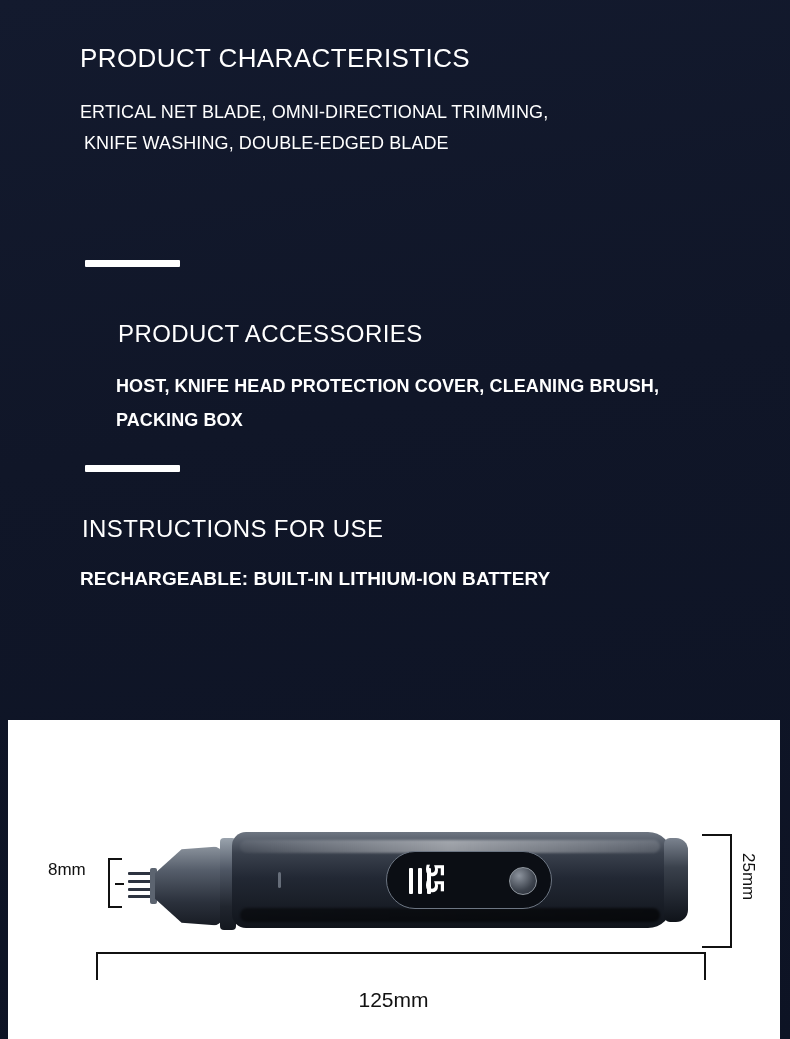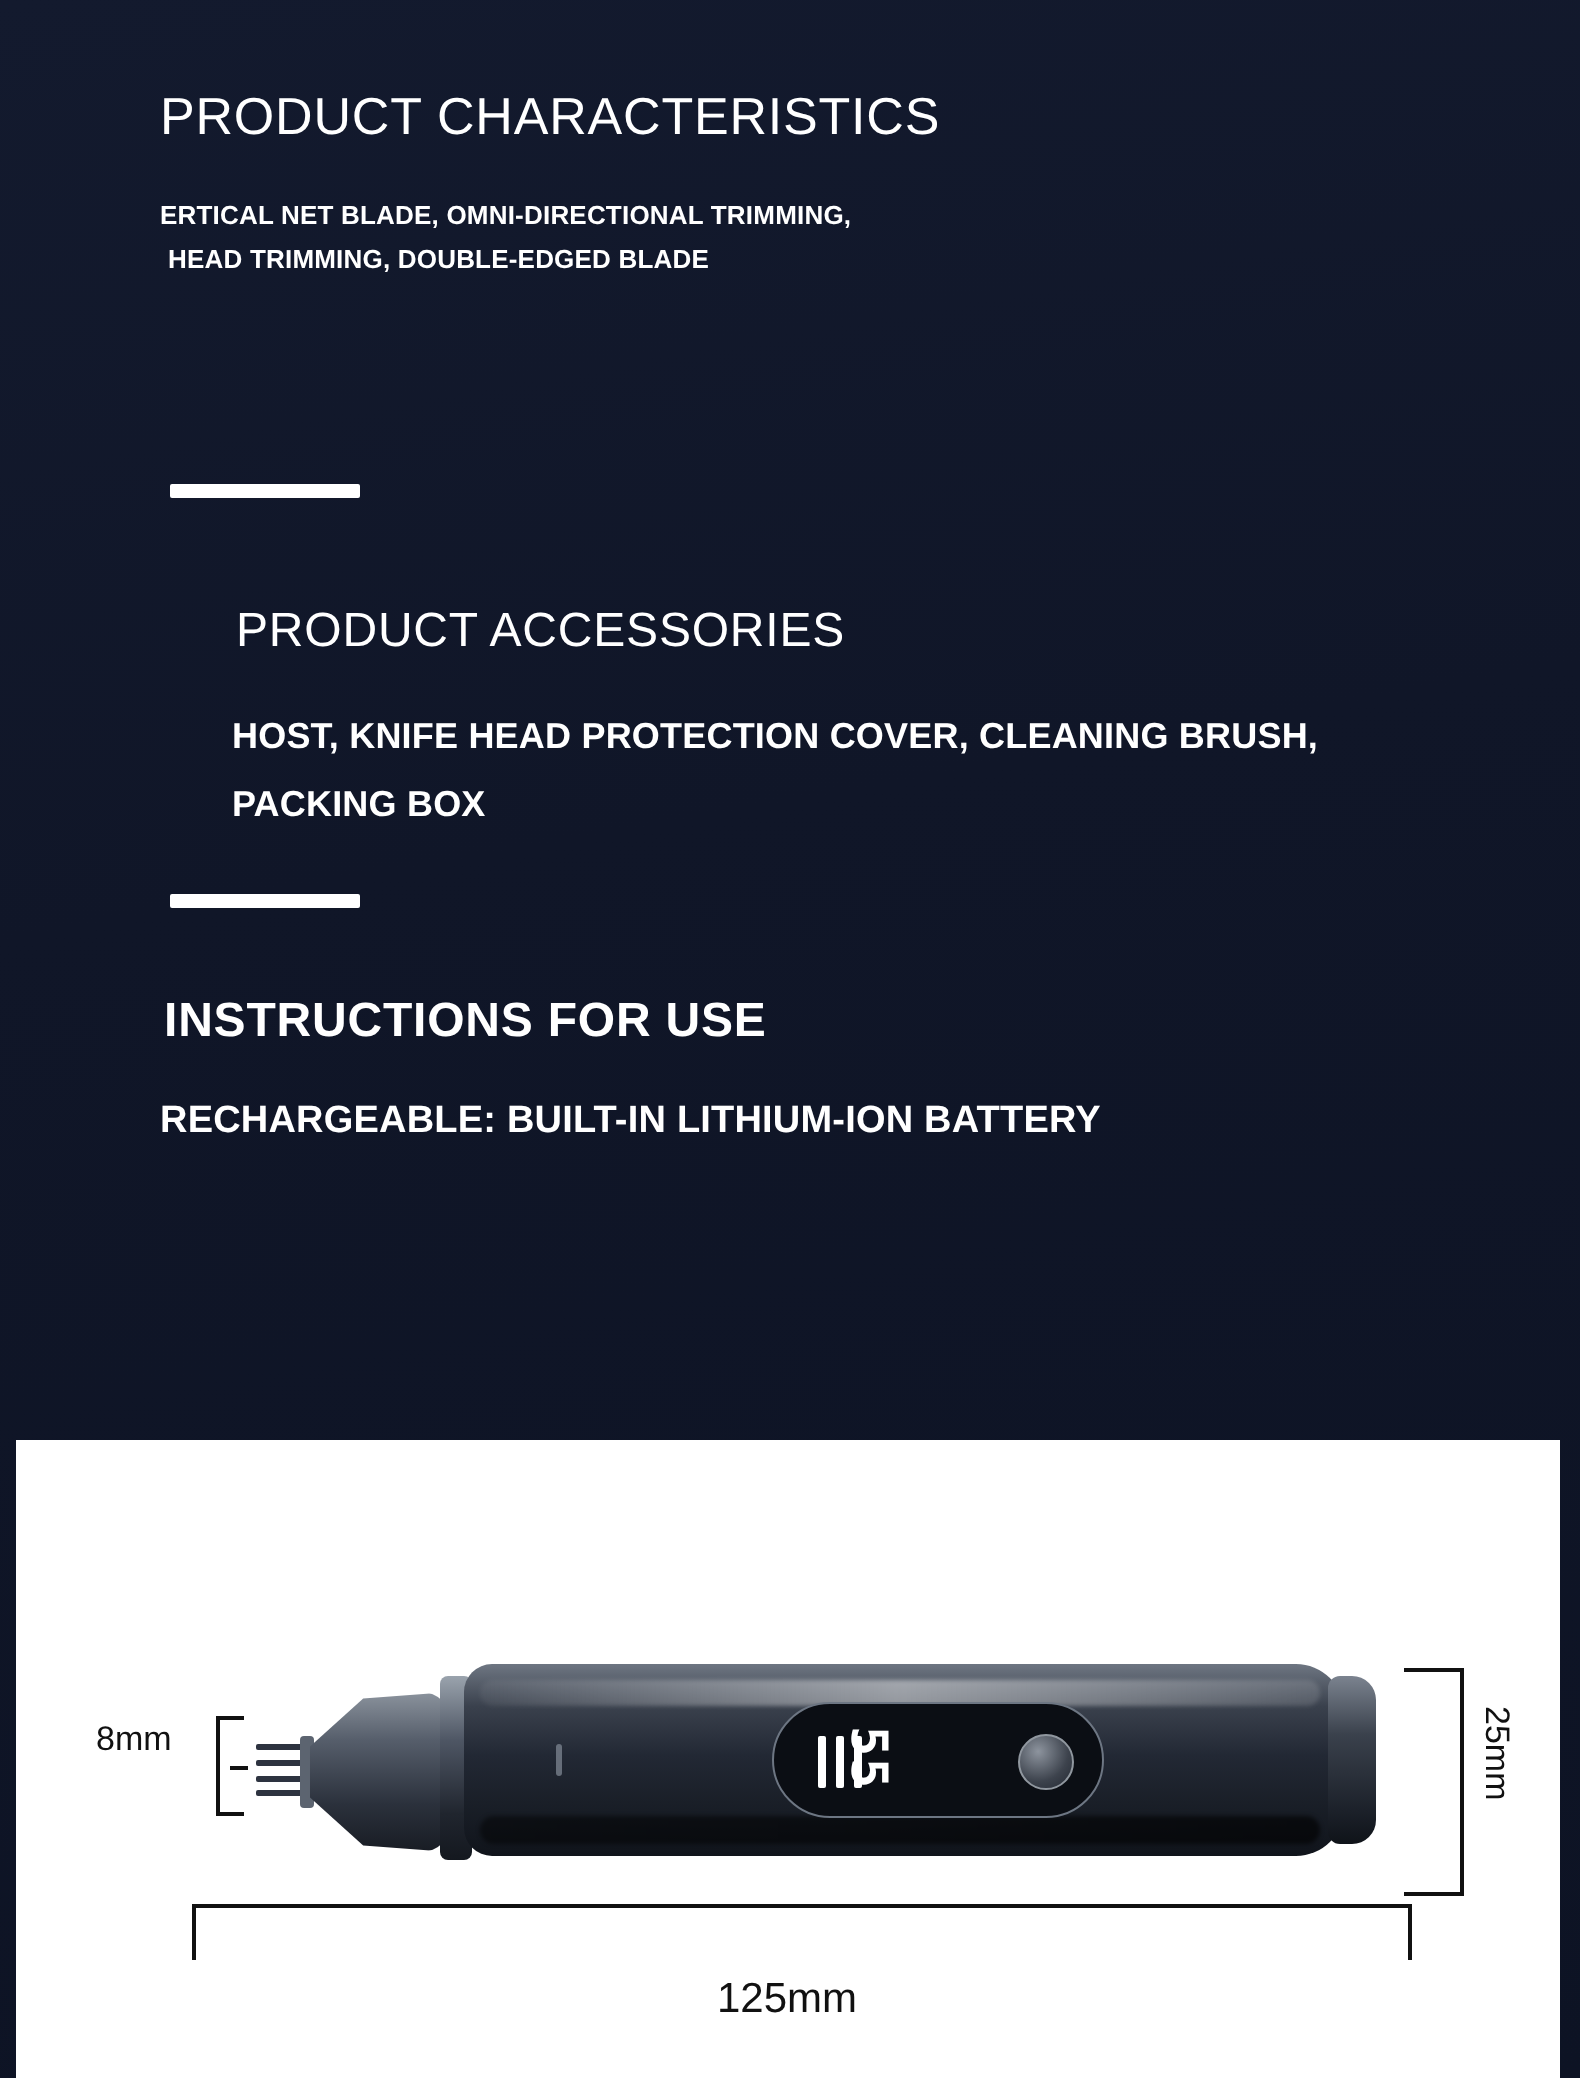--- a/index.html
+++ b/index.html
@@ -29,22 +29,22 @@
   .h-title {
     color: #ffffff;
     font-size: 26px;
     font-weight: 400;
     letter-spacing: 0.4px;
     line-height: 1.25;
   }
 
   .sub-line {
     color: #ffffff;
-    font-size: 13px;
-    font-weight: 700;
+    font-size: 18px;
+    font-weight: 400;
     line-height: 1.75;
     letter-spacing: 0.1px;
   }
 
   .sub-indent { padding-left: 4px; }
 
   .divider {
     width: 95px;
     height: 7px;
     background: #ffffff;
@@ -54,21 +54,21 @@
   .blk-characteristics { margin-top: 4px; }
   .blk-characteristics .h-title { margin-bottom: 22px; }
   .d1 { margin-top: 100px; margin-left: 5px; }
 
   .blk-accessories { margin-top: 52px; margin-left: 36px; }
   .blk-accessories .h-title { font-size: 24px; margin-bottom: 20px; margin-left: 2px; }
   .blk-accessories .sub-line { font-size: 18px; font-weight: 600; line-height: 1.9; }
   .d2 { margin-top: 28px; margin-left: 5px; }
 
   .blk-instructions { margin-top: 42px; }
-  .blk-instructions .h-title { font-size: 24px; margin-bottom: 18px; margin-left: 2px; font-weight: bold; }
+  .blk-instructions .h-title { font-size: 24px; margin-bottom: 18px; margin-left: 2px; }
   .blk-instructions .sub-line { font-size: 19px; font-weight: 700; }
 
   
   .diagram {
     position: absolute;
     left: 8px;
     top: 720px;
     width: 772px;
     height: 319px;
     background: #ffffff;
@@ -309,21 +309,21 @@
 </head>
 <body>
 
 <div class="page">
 
   <div class="text-area">
 
     <div class="blk-characteristics">
       <div class="h-title">PRODUCT CHARACTERISTICS</div>
       <div class="sub-line">ERTICAL NET BLADE, OMNI-DIRECTIONAL TRIMMING,</div>
-      <div class="sub-line sub-indent">HEAD TRIMMING, DOUBLE-EDGED BLADE</div>
+      <div class="sub-line sub-indent">KNIFE WASHING, DOUBLE-EDGED BLADE</div>
     </div>
 
     <div class="divider d1"></div>
 
     <div class="blk-accessories">
       <div class="h-title">PRODUCT ACCESSORIES</div>
       <div class="sub-line">HOST, KNIFE HEAD PROTECTION COVER, CLEANING BRUSH,</div>
       <div class="sub-line">PACKING BOX</div>
     </div>
 

